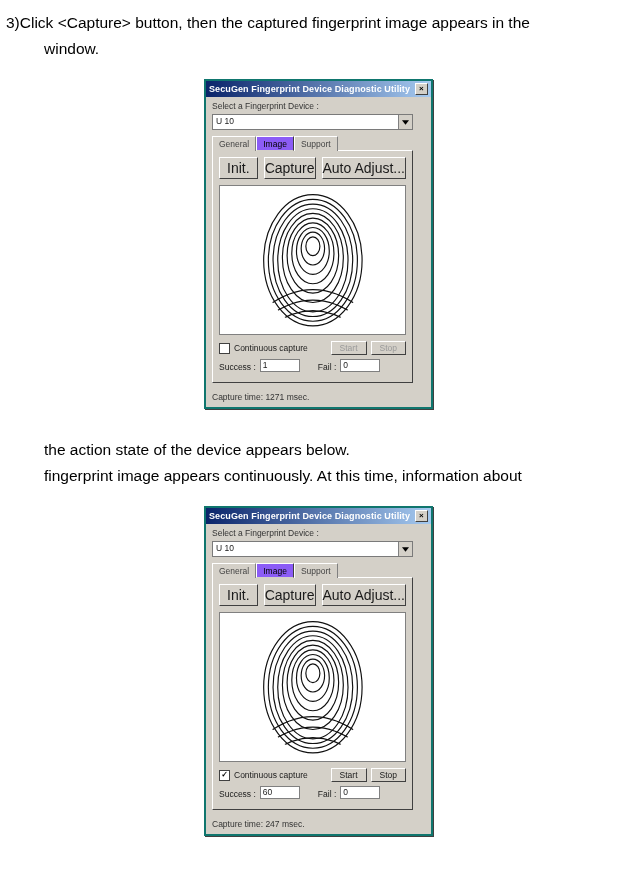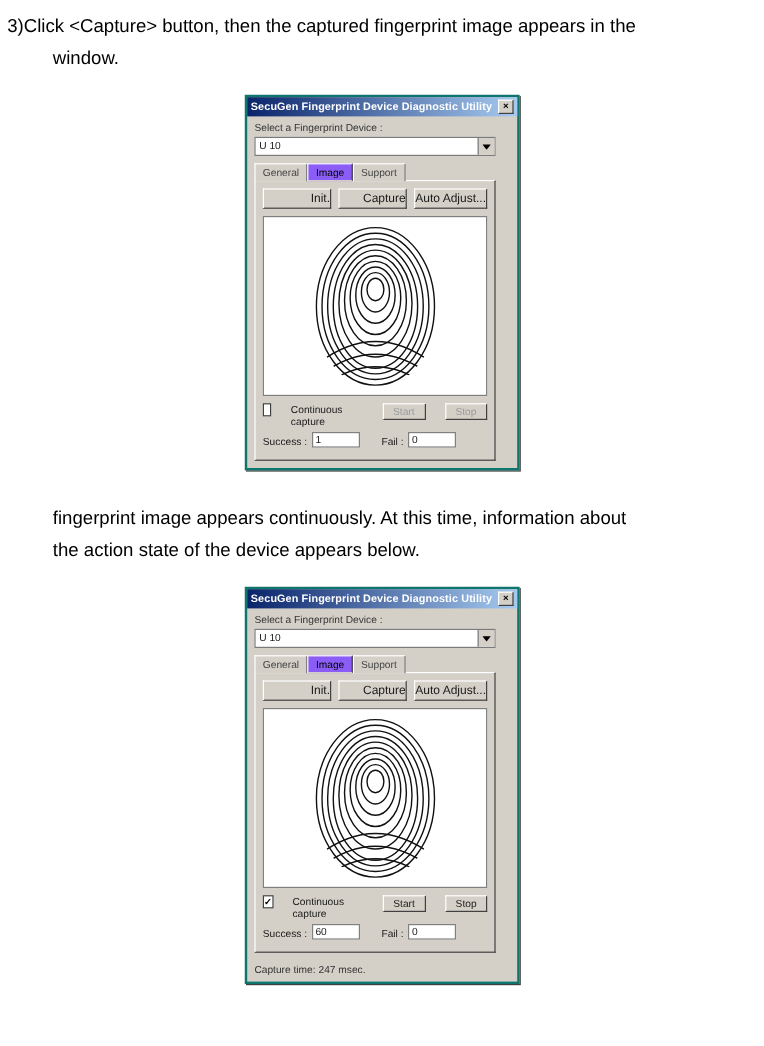--- a/index.html
+++ b/index.html
@@ -120,22 +120,22 @@
     background:#d4d0c8;
   }
   .btn-row {
     display:flex;
     justify-content:space-between;
     margin-bottom:6px;
     gap:6px;
   }
   .win-btn {
     flex:1;
-    text-align:right;
-    font-size:10px;
+    text-align:center;
+    font-size:14px;
     padding:2px 0;
     background:#d4d0c8;
     border:1px solid #fff;
     border-right-color:#404040;
     border-bottom-color:#404040;
     white-space:nowrap;
   }
 
   .fp-canvas {
     width:100%;
@@ -146,22 +146,22 @@
     display:flex;
     align-items:center;
     justify-content:center;
     overflow:hidden;
     margin-bottom:6px;
   }
   .fp-canvas svg { width:95%; height:95%; }
 
   .cont-row {
     display:flex;
-    align-items:flex-start;
-    gap:16px;
+    align-items:center;
+    gap:4px;
     font-size:8.5px;
     margin-bottom:4px;
   }
   .chk {
     width:9px;height:9px;
     border:1px solid #404040;
     background:#fff;
     display:inline-flex;
     align-items:center;justify-content:center;
     font-size:8px;
@@ -269,26 +269,27 @@
         </div>
         <div class="stats-row">
           <span>Success :</span>
           <span class="stat-field">1</span>
           <span style="width:10px"></span>
           <span>Fail :</span>
           <span class="stat-field">0</span>
         </div>
       </div>
     </div>
+    <div class="footer-line">Capture time: 1271 msec.</div>
   </div>
 </div>
 
 <div class="instr">
+  <span class="cont-line">the action state of the device appears below.</span>
   <span class="cont-line">fingerprint image appears continuously. At this time, information about</span>
-  <span class="cont-line">the action state of the device appears below.</span>
 </div>
 
 <div class="dialog-wrap">
   <div class="dialog">
     <div class="titlebar">
       <span>SecuGen Fingerprint Device Diagnostic Utility</span>
       <span class="close-x">×</span>
     </div>
     <div class="inner">
       <div class="sel-label">Select a Fingerprint Device :</div>

